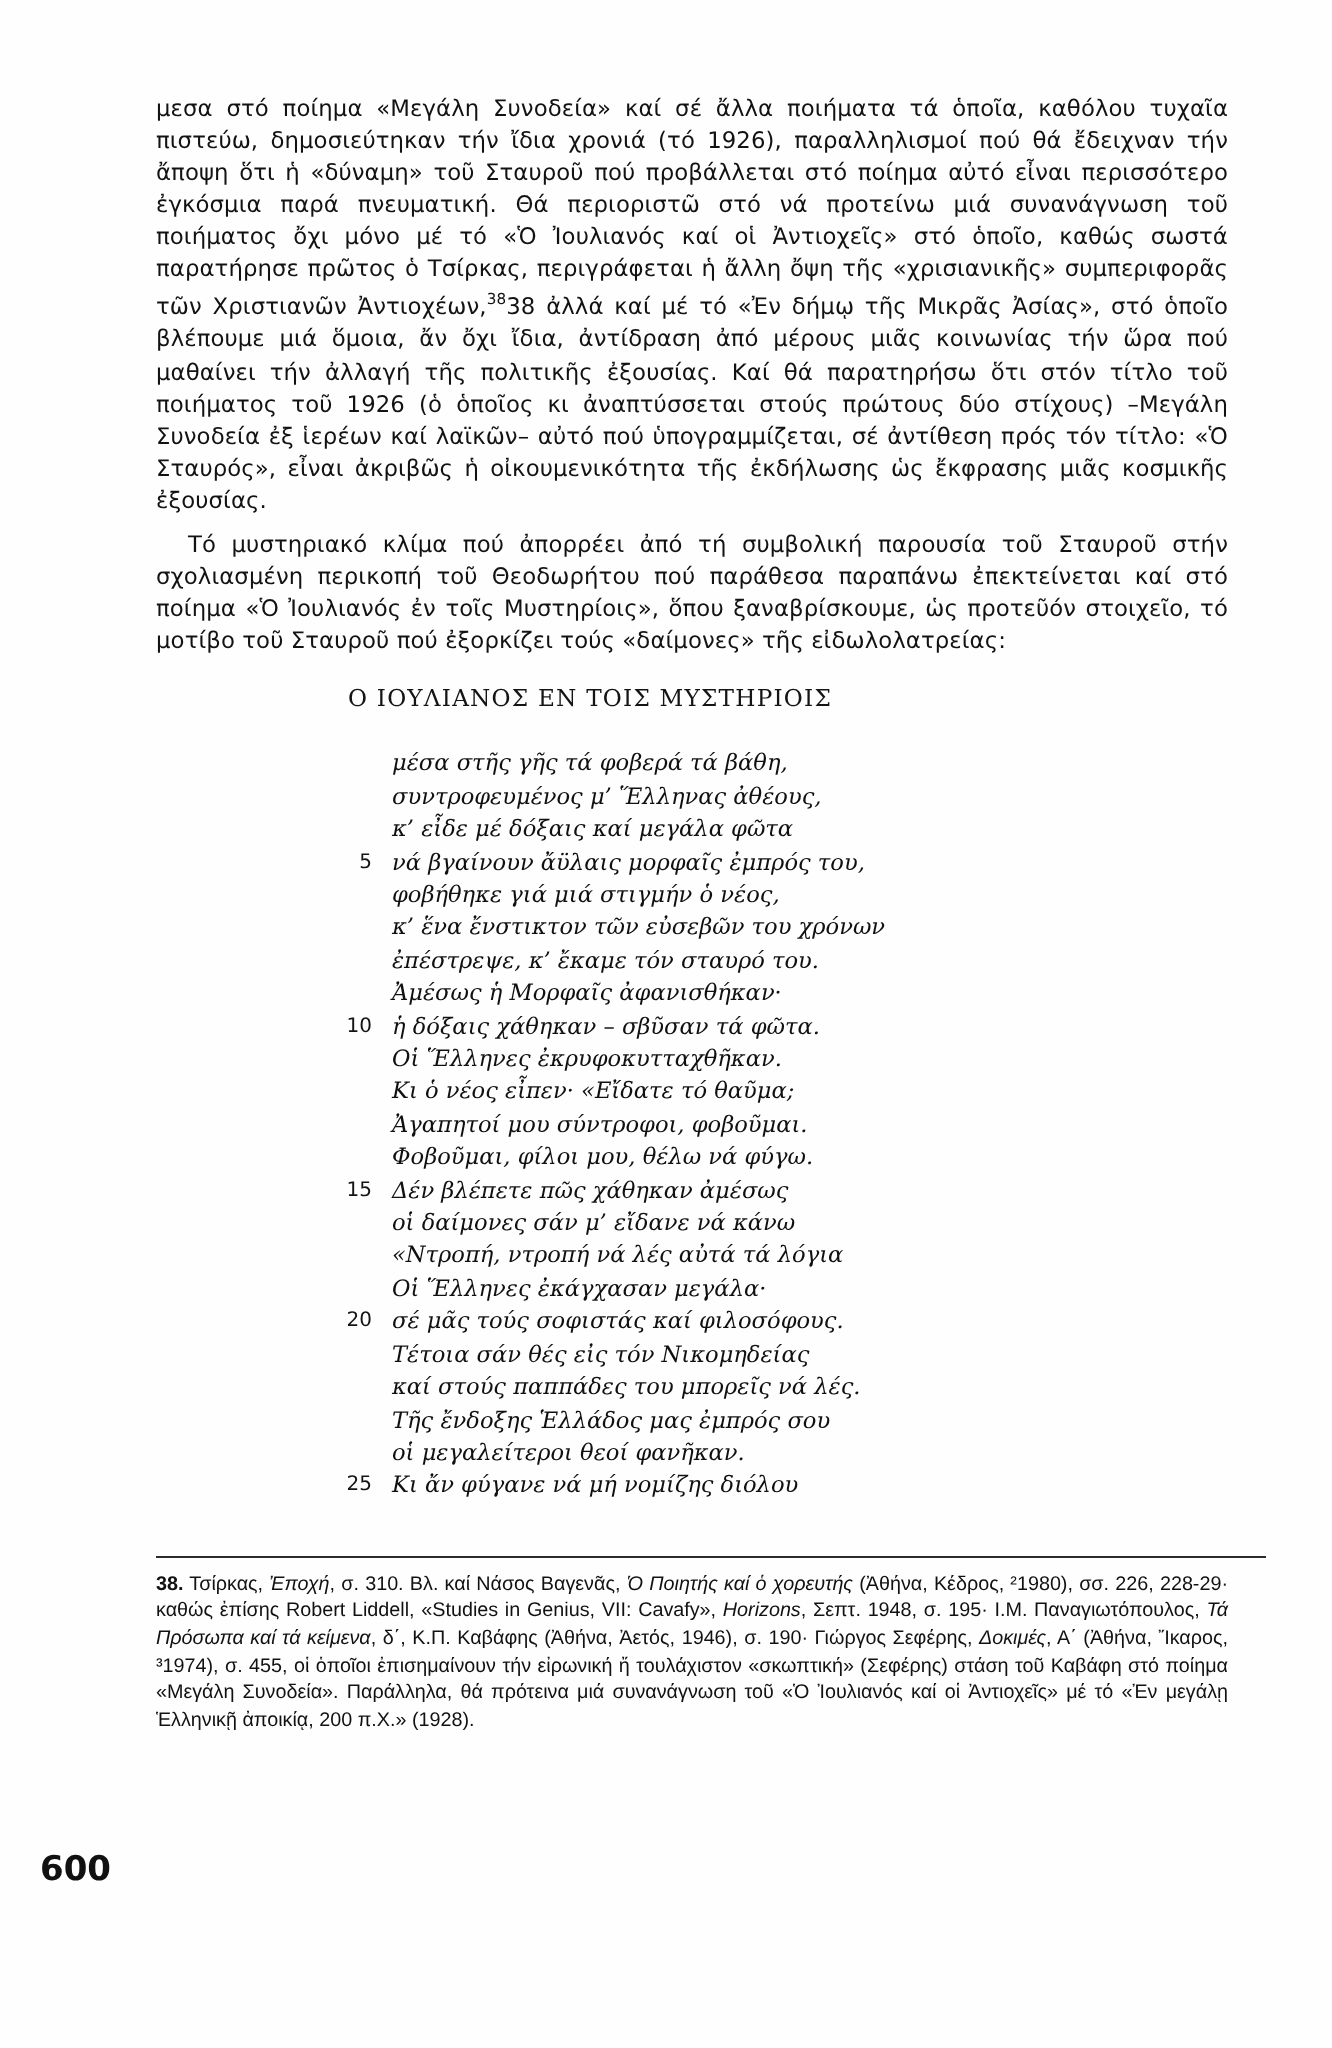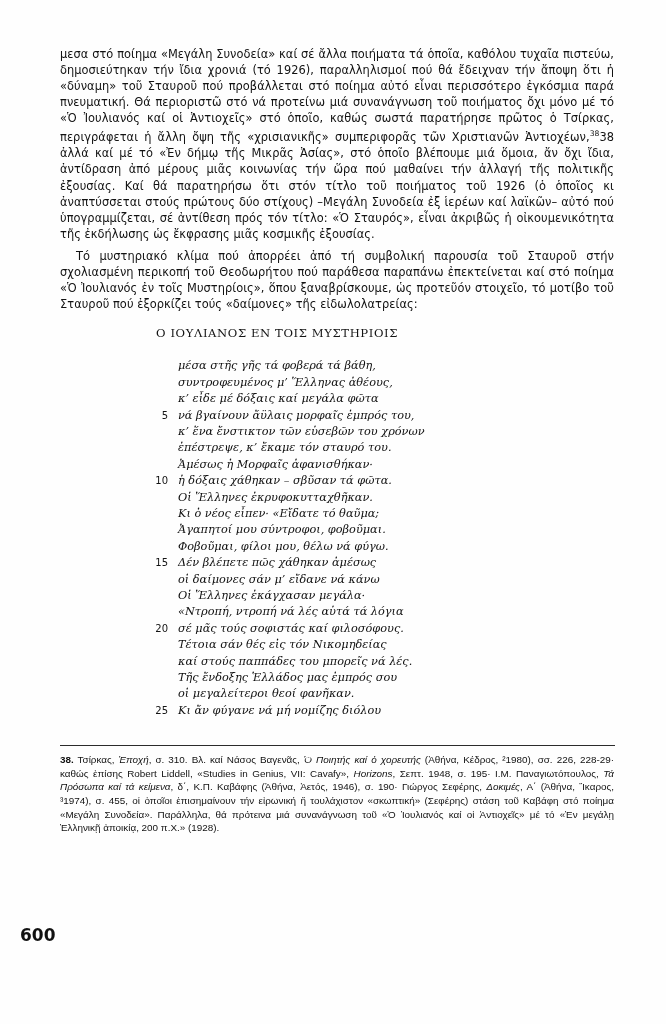--- a/index.html
+++ b/index.html
@@ -12,21 +12,21 @@
     height: 1024px;
     overflow: hidden;
     font-family: "DejaVu Sans", sans-serif;
     color: #1a1a1a;
   }
   .page {
     position: relative;
     width: 666px;
     height: 1024px;
     box-sizing: border-box;
-    padding: 46px 52px 10px 60px;
+    padding: 46px 52px 10px 78px;
     background: #fefefe;
   }
   .body-text {
     font-family: "DejaVu Sans", sans-serif;
     font-size: 11.4px;
     line-height: 16.1px;
     text-align: justify;
     color: #121212;
     letter-spacing: 0.05px;
   }
@@ -110,32 +110,33 @@
     <p class="indent"><span>Τό μυστηριακό κλίμα πού ἀπορρέει ἀπό τή συμβολική παρουσία τοῦ Σταυροῦ στήν σχολιασμένη περικοπή τοῦ Θεοδωρήτου πού παράθεσα παραπάνω ἐπεκτείνεται καί στό ποίημα «Ὁ Ἰουλιανός ἐν τοῖς Μυστηρίοις», ὅπου ξαναβρίσκουμε, ὡς προτεῦόν στοιχεῖο, τό μοτίβο τοῦ Σταυροῦ πού ἐξορκίζει τούς «δαίμονες» τῆς εἰδωλολατρείας:</span></p>
   </div>
 
   <div class="poem-block">
     <div class="poem-title">Ο ΙΟΥΛΙΑΝΟΣ ΕΝ ΤΟΙΣ ΜΥΣΤΗΡΙΟΙΣ</div>
     <div class="poem-lines">
       <div class="poem-line"><span class="lnum"></span><span>μέσα στῆς γῆς τά φοβερά τά βάθη,</span></div>
       <div class="poem-line"><span class="lnum"></span><span>συντροφευμένος μ’ Ἕλληνας ἀθέους,</span></div>
       <div class="poem-line"><span class="lnum"></span><span>κ’ εἶδε μέ δόξαις καί μεγάλα φῶτα</span></div>
       <div class="poem-line"><span class="lnum">5</span><span>νά βγαίνουν ἄϋλαις μορφαῖς ἐμπρός του,</span></div>
+      <div class="poem-line"><span class="lnum"></span><span>φοβήθηκε γιά μιά στιγμήν ὁ νέος,</span></div>
       <div class="poem-line"><span class="lnum"></span><span>κ’ ἕνα ἔνστικτον τῶν εὐσεβῶν του χρόνων</span></div>
       <div class="poem-line"><span class="lnum"></span><span>ἐπέστρεψε, κ’ ἔκαμε τόν σταυρό του.</span></div>
       <div class="poem-line"><span class="lnum"></span><span>Ἀμέσως ἡ Μορφαῖς ἀφανισθήκαν·</span></div>
       <div class="poem-line"><span class="lnum">10</span><span>ἡ δόξαις χάθηκαν – σβῦσαν τά φῶτα.</span></div>
       <div class="poem-line"><span class="lnum"></span><span>Οἱ Ἕλληνες ἐκρυφοκυτταχθῆκαν.</span></div>
       <div class="poem-line"><span class="lnum"></span><span>Κι ὁ νέος εἶπεν· «Εἴδατε τό θαῦμα;</span></div>
       <div class="poem-line"><span class="lnum"></span><span>Ἀγαπητοί μου σύντροφοι, φοβοῦμαι.</span></div>
       <div class="poem-line"><span class="lnum"></span><span>Φοβοῦμαι, φίλοι μου, θέλω νά φύγω.</span></div>
       <div class="poem-line"><span class="lnum">15</span><span>Δέν βλέπετε πῶς χάθηκαν ἀμέσως</span></div>
       <div class="poem-line"><span class="lnum"></span><span>οἱ δαίμονες σάν μ’ εἴδανε νά κάνω</span></div>
+      <div class="poem-line"><span class="lnum"></span><span>«Ντροπή, ντροπή νά λές αὐτά τά λόγια</span></div>
       <div class="poem-line"><span class="lnum"></span><span>Οἱ Ἕλληνες ἐκάγχασαν μεγάλα·</span></div>
-      <div class="poem-line"><span class="lnum"></span><span>«Ντροπή, ντροπή νά λές αὐτά τά λόγια</span></div>
       <div class="poem-line"><span class="lnum">20</span><span>σέ μᾶς τούς σοφιστάς καί φιλοσόφους.</span></div>
       <div class="poem-line"><span class="lnum"></span><span>Τέτοια σάν θές εἰς τόν Νικομηδείας</span></div>
       <div class="poem-line"><span class="lnum"></span><span>καί στούς παππάδες του μπορεῖς νά λές.</span></div>
       <div class="poem-line"><span class="lnum"></span><span>Τῆς ἔνδοξης Ἑλλάδος μας ἐμπρός σου</span></div>
       <div class="poem-line"><span class="lnum"></span><span>οἱ μεγαλείτεροι θεοί φανῆκαν.</span></div>
       <div class="poem-line"><span class="lnum">25</span><span>Κι ἄν φύγανε νά μή νομίζης διόλου</span></div>
     </div>
   </div>
 
   <div class="rule"></div>

